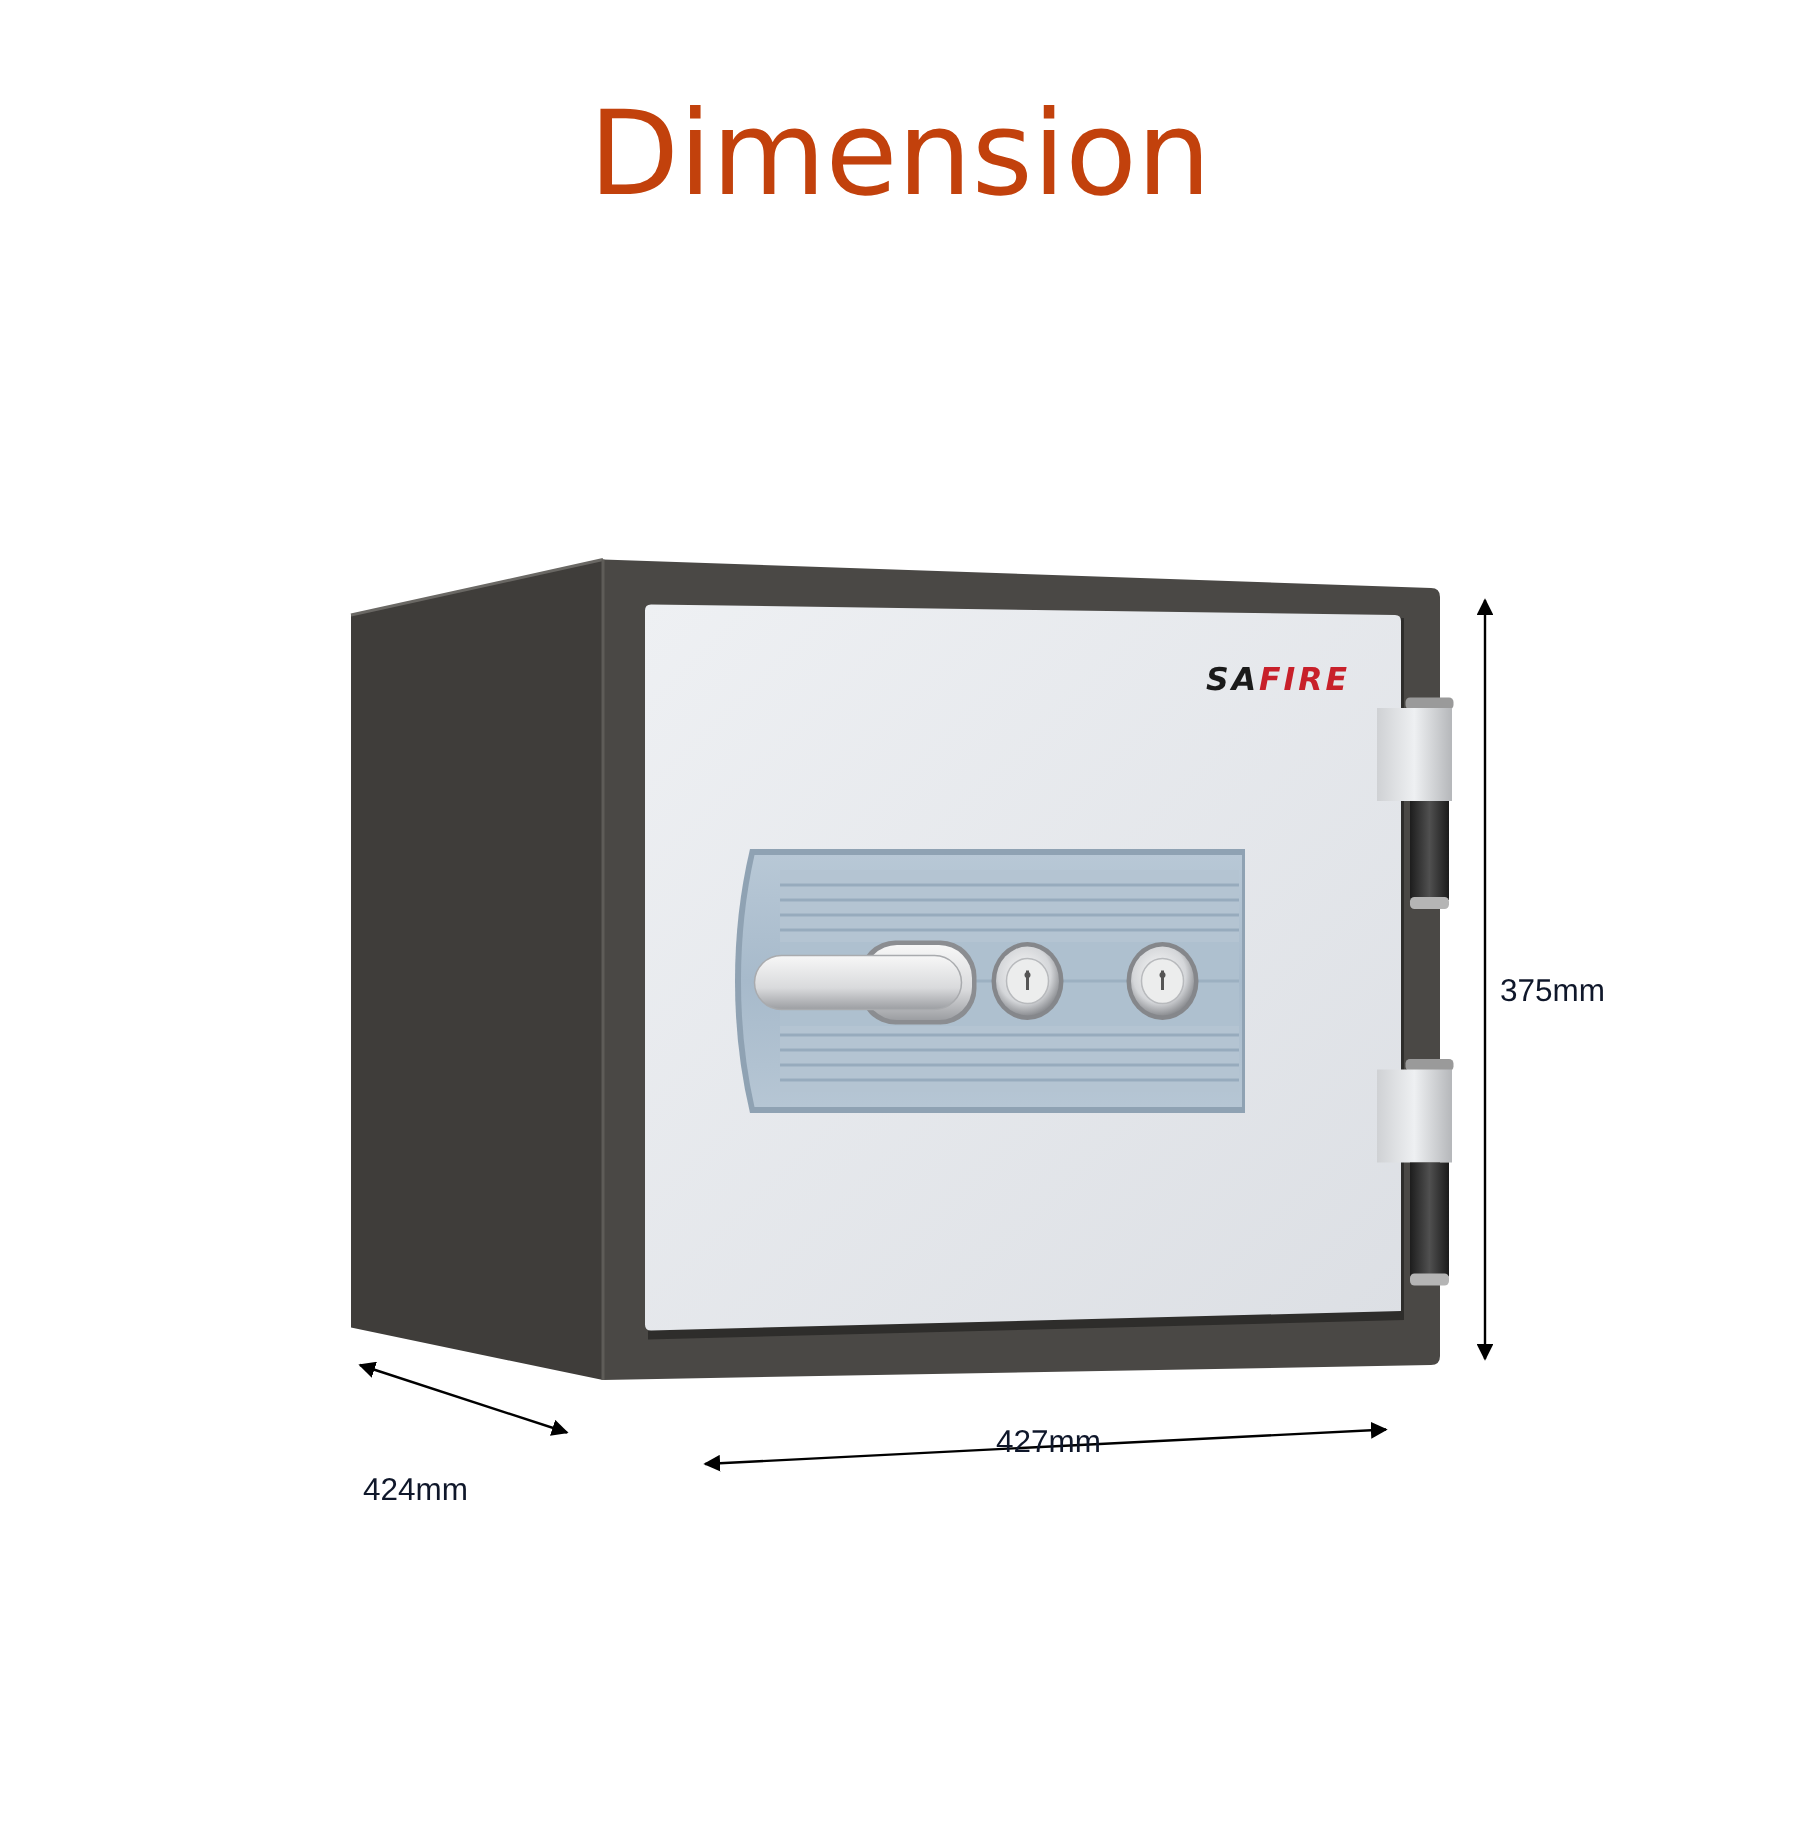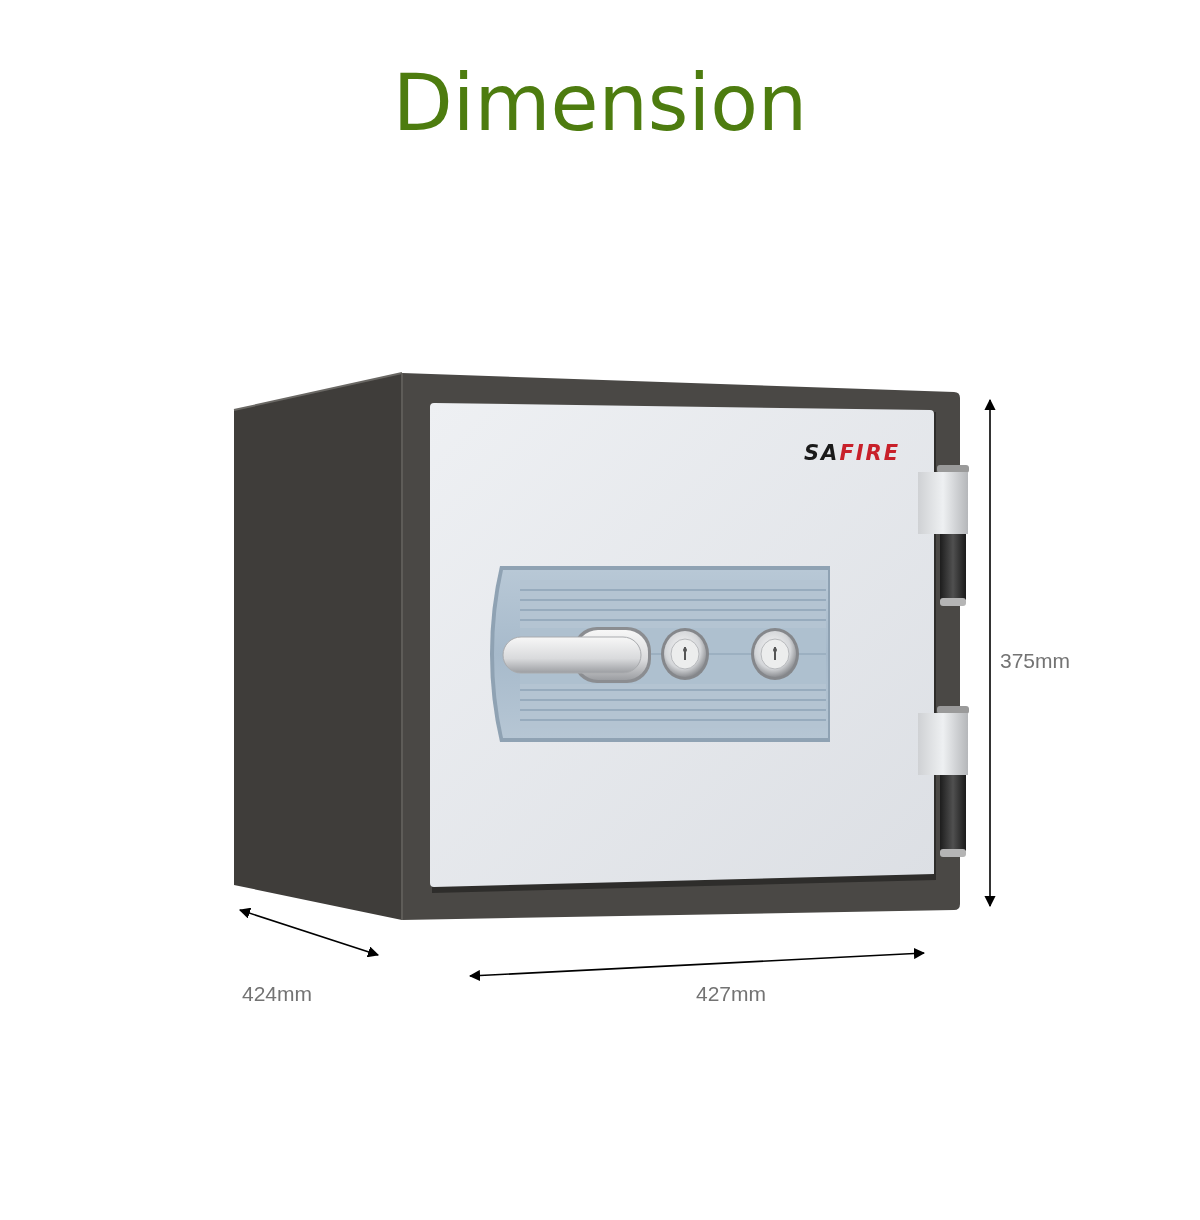--- a/index.html
+++ b/index.html
@@ -1,23 +1,23 @@
 <!DOCTYPE html>
 <html><head>
 <meta charset="utf-8">
 <style>
   html, body { margin: 0; padding: 0; background: #ffffff; }
   body { width: 1200px; height: 1220px; position: relative; overflow: hidden; font-family: "Liberation Sans", sans-serif; }
   .title {
     position: absolute; left: 0; top: 58px; width: 1200px; text-align: center;
-    font-family: "DejaVu Sans", sans-serif; font-size: 78px; font-weight: 400; color: #4d7c0f;
+    font-family: "DejaVu Sans", sans-serif; font-size: 78px; font-weight: 400; color: #c2410c;
     letter-spacing: 0px;
   }
   .dim-label {
-    position: absolute; font-family: "Liberation Sans", sans-serif; font-size: 21px; color: #737373;
+    position: absolute; font-family: "Liberation Sans", sans-serif; font-size: 21px; color: #0f172a;
   }
   svg.scene { position: absolute; left: 0; top: 0; }
 </style>
 </head>
 <body>
 
 <div class="title">Dimension</div>
 
 <svg class="scene" width="1200" height="1220" viewBox="0 0 1200 1220">
   <defs>
@@ -127,14 +127,14 @@
     <rect x="940" y="775" width="26" height="76" fill="url(#pinGrad)"></rect>
     <rect x="940" y="849" width="26" height="8" rx="3" fill="#b5b5b5"></rect>
   </g>
 
   <line x1="990" y1="400" x2="990" y2="906" stroke="#000" stroke-width="1.6" marker-start="url(#arrowHead)" marker-end="url(#arrowHead)"></line>
   <line x1="470" y1="976" x2="924" y2="953" stroke="#000" stroke-width="1.6" marker-start="url(#arrowHead)" marker-end="url(#arrowHead)"></line>
   <line x1="240" y1="910" x2="378" y2="955" stroke="#000" stroke-width="1.6" marker-start="url(#arrowHead)" marker-end="url(#arrowHead)"></line>
 </svg>
 
 <div class="dim-label" style="left:1000px; top:649px;">375mm</div>
-<div class="dim-label" style="left:664px; top:982px;margin-left:32px;">427mm</div>
+<div class="dim-label" style="left:664px; top:950px;">427mm</div>
 <div class="dim-label" style="left:242px; top:949px;margin-top:33px;">424mm</div>
 
 </body></html>

